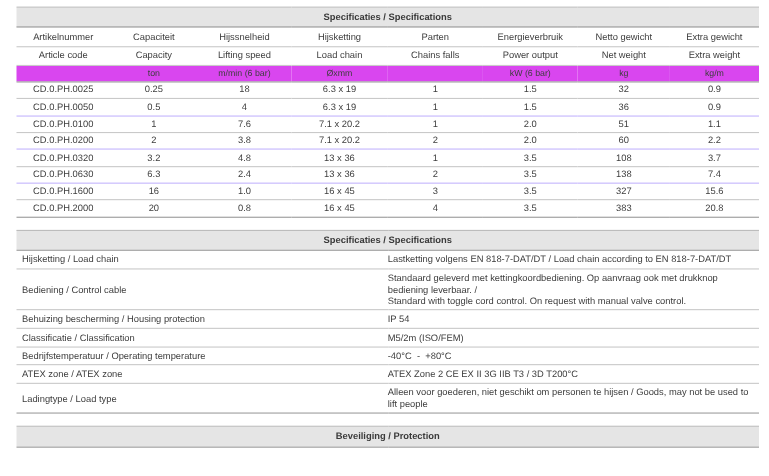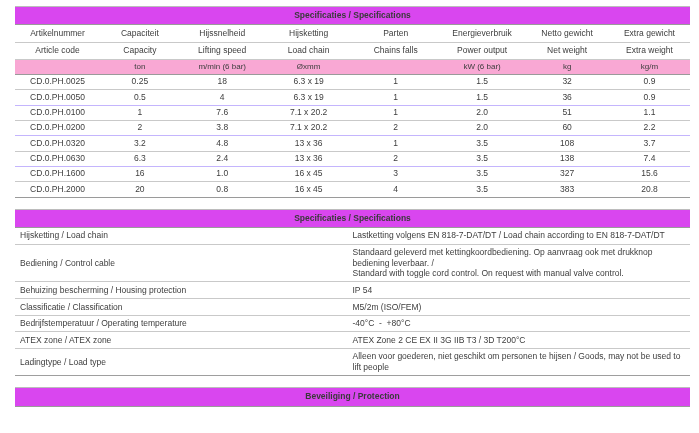--- a/index.html
+++ b/index.html
@@ -12,42 +12,42 @@
     overflow: hidden;
   }
   .page { padding: 6px 9px 0 15px; }
   table {
     border-collapse: collapse;
     width: 675px;
     table-layout: fixed;
   }
   
   .bar th {
-    background: #d946ef;
+    background: #e5e5e5;
     font-size: 8.5px;
     font-weight: 600;
     color: #3a3a3a;
     text-align: center;
     padding: 4px 12px;
     border-top: 1px solid #bcbcbc;
     border-bottom: 1px solid #9a9a9a;
     line-height: 1.1;
   }
   
   .hdr th {
     font-size: 8.5px;
     font-weight: 400;
     text-align: center;
     padding: 3.5px 0;
     border-bottom: 1px solid #c9c9c9;
     line-height: 1.1;
     white-space: nowrap;
   }
   .unit td {
-    background: #f9a8d4;
+    background: #d946ef;
     font-size: 8px;
     text-align: center;
     padding: 2.5px 0;
     border-bottom: 1px solid #9a9a9a;
     line-height: 1.1;
     height: 13px;
   }
   .spec-grid tbody td {
     font-size: 8.5px;
     text-align: center;

